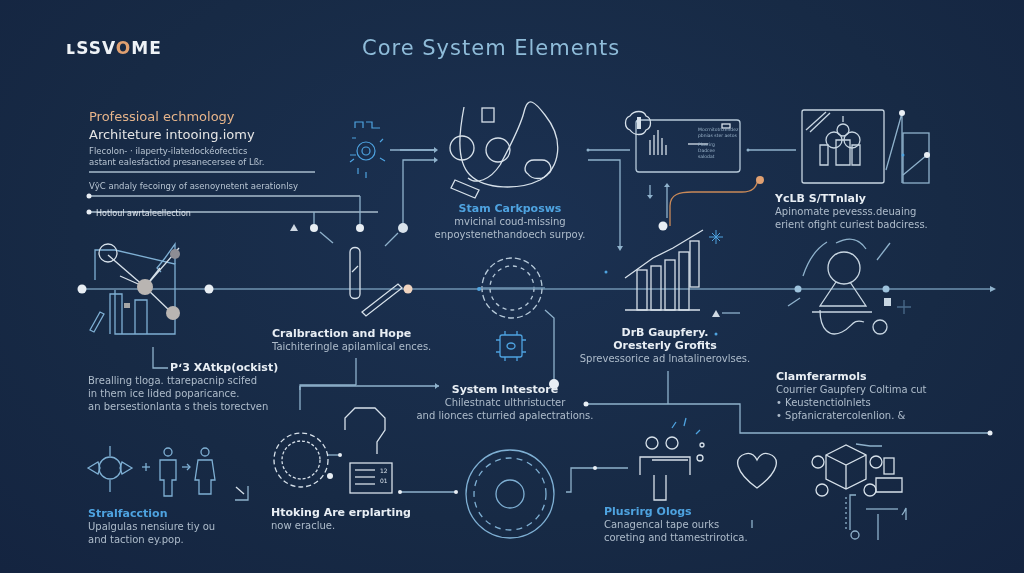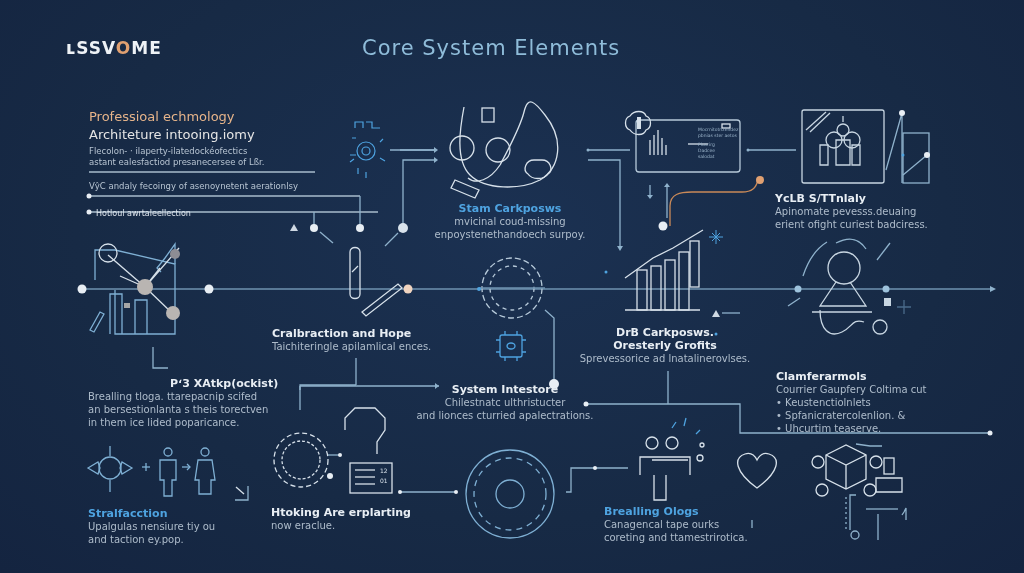--- a/index.html
+++ b/index.html
@@ -292,65 +292,64 @@
   <div class="sub">mvicinal coud-missing</div>
   <div class="sub">enpoystenethandoech surpoy.</div>
 </div>
 
 <div class="abs" style="left:775px;top:192px;width:200px;">
   <div class="h-white">YcLB S/TTnlaly</div>
   <div class="sub">Apinomate pevesss.deuaing</div>
   <div class="sub">erient ofight curiest badciress.</div>
 </div>
 
-<div class="abs" style="left:88px;top:377px;width:240px;">
+<div class="abs" style="left:88px;top:361px;width:240px;">
   <div class="h-white" style="margin-left:82px;">Pʻ3 XAtkp(ockist)</div>
   <div class="sub">Brealling tloga. ttarepacnip scifed</div>
+  <div class="sub">in them ice lided poparicance.</div>
   <div class="sub">an bersestionlanta s theis torectven</div>
-  <div class="sub">in them ice lided poparicance.</div>
 </div>
 
 <div class="abs" style="left:272px;top:327px;width:200px;">
   <div class="h-white">Cralbraction and Hope</div>
   <div class="sub">Taichiteringle apilamlical ences.</div>
 </div>
 
 <div class="abs center" style="left:565px;top:326px;width:200px;">
-  <div class="h-white">DrB Carkposws.</div>
+  <div class="h-white">DrB Gaupfery.</div>
   <div class="h-white">Oresterly Grofits</div>
   <div class="sub">Sprevessorice ad lnatalinerovlses.</div>
 </div>
 
 <div class="abs center" style="left:400px;top:383px;width:210px;">
   <div class="h-white">System Intestore</div>
   <div class="sub">Chilestnatc ulthristucter</div>
   <div class="sub">and lionces cturried apalectrations.</div>
 </div>
 
 <div class="abs" style="left:776px;top:370px;width:200px;">
   <div class="h-white">Clamferarmols</div>
   <div class="sub">Courrier Gaupfery Coltima cut</div>
   <div class="bul">• <span>Keustenctiolnlets</span></div>
   <div class="bul">• <span>Spfanicratercolenlion. &amp;</span></div>
-  <div class="bul">• <span>Uhcurtim teaserve.</span></div>
 </div>
 
 <div class="abs" style="left:88px;top:507px;width:180px;">
   <div class="h-blue">Stralfacction</div>
   <div class="sub">Upalgulas nensiure tiy ou</div>
   <div class="sub">and taction ey.pop.</div>
 </div>
 
 <div class="abs" style="left:271px;top:506px;width:200px;">
   <div class="h-white">Htoking Are erplarting</div>
   <div class="sub">now eraclue.</div>
 </div>
 
 <div class="abs" style="left:604px;top:505px;width:200px;">
-  <div class="h-blue">Brealling Ologs</div>
+  <div class="h-blue">Plusrirg Ologs</div>
   <div class="sub">Canagencal tape ourks</div>
   <div class="sub">coreting and ttamestrirotica.</div>
 </div>
 
 <div class="abs" style="left:698px;top:127px;font-size:4.5px;line-height:6px;color:#9ab3c9;">
   <div>Mocrnitotrizendez</div>
   <div>pbnias ster aetos</div>
   <div style="margin-top:3px">Plusrirg</div>
   <div>Dadcee</div>
   <div>salodat</div>

